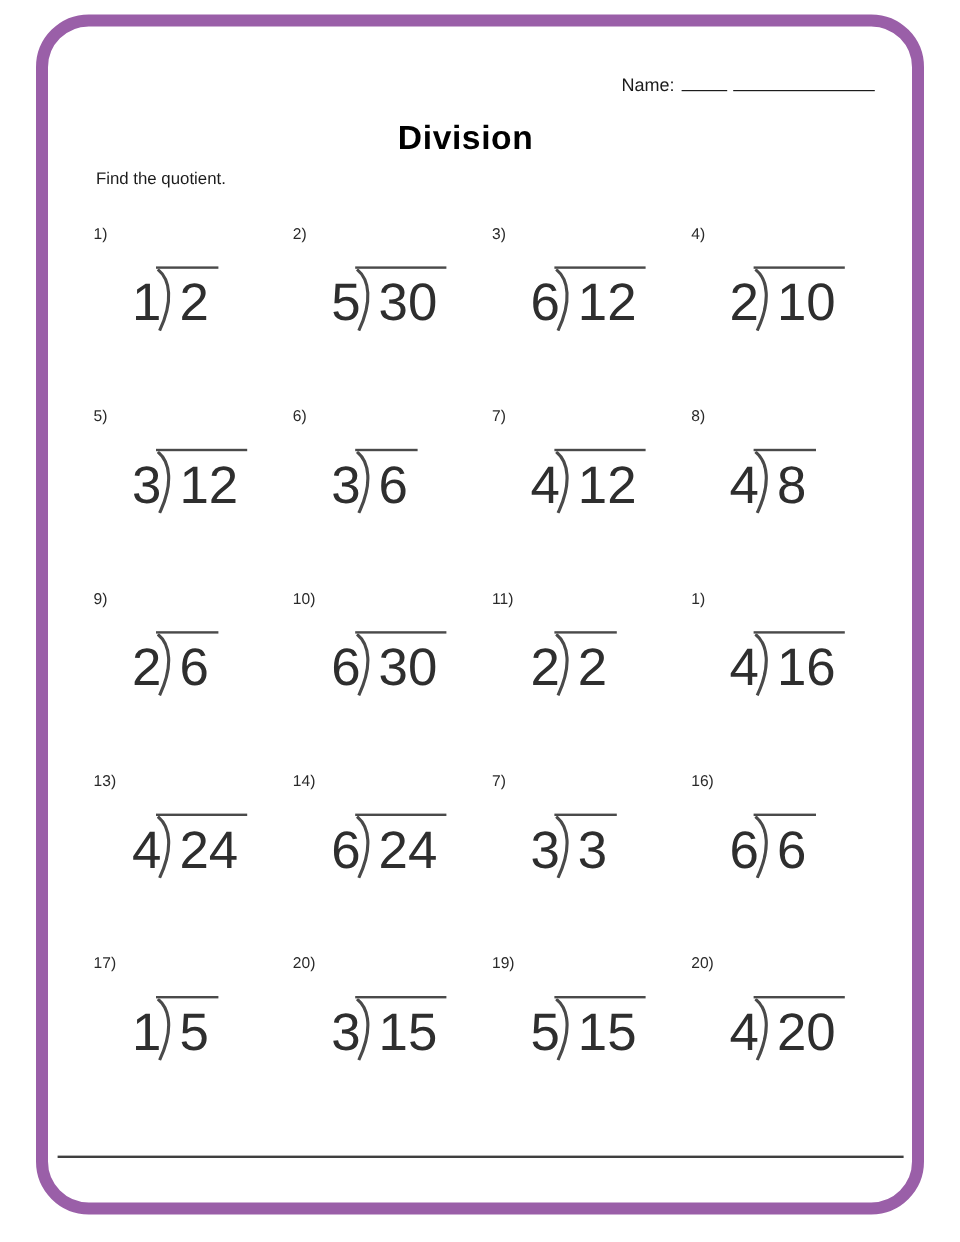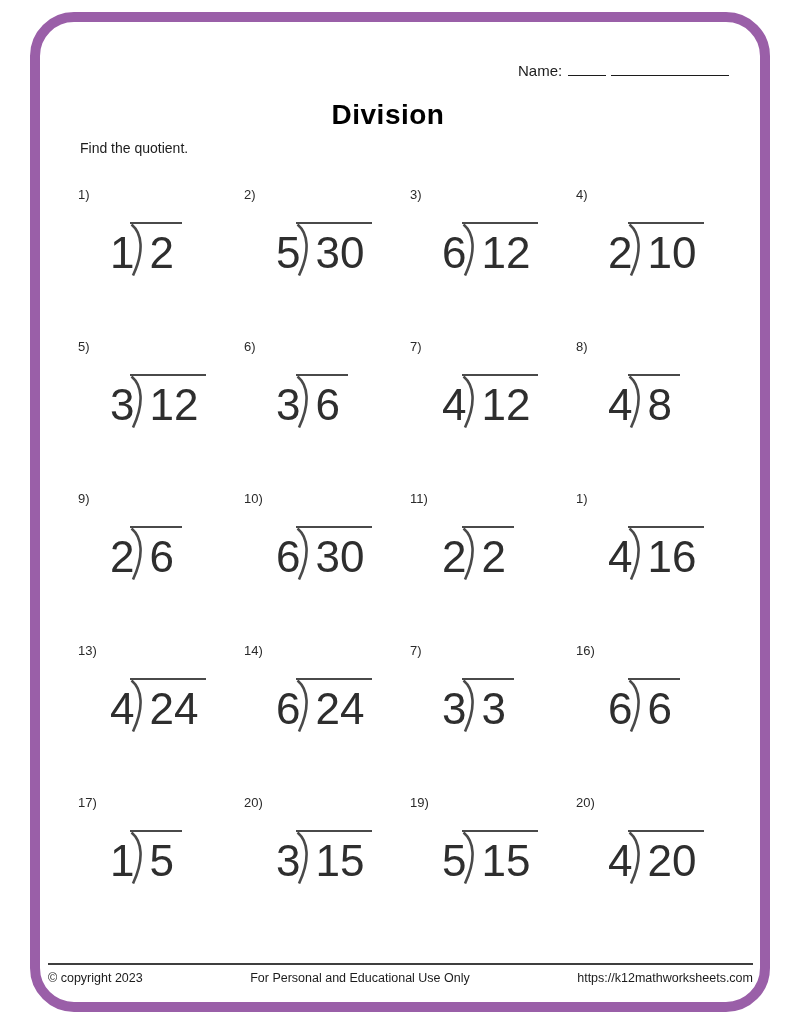--- a/index.html
+++ b/index.html
@@ -386,19 +386,14 @@
           <svg class="bracket" width="17" height="52" viewBox="0 0 17 52" aria-hidden="true">
             <path d="M1.5 0.5 C 12 9, 14.5 27, 3 51.5" fill="none" stroke="#4a4a4a" stroke-width="2.6"></path>
           </svg>
           <span class="p-dividend">20</span>
         </span>
       </div>
     </div>
   </div>
 
   <div class="footer-line"></div>
-  <div class="footer-texts">
-    <span>© copyright 2023</span>
-    <span>For Personal and Educational Use Only</span>
-    <span>https://k12mathworksheets.com</span>
-  </div>
 
 </div>
 
 </body></html>

